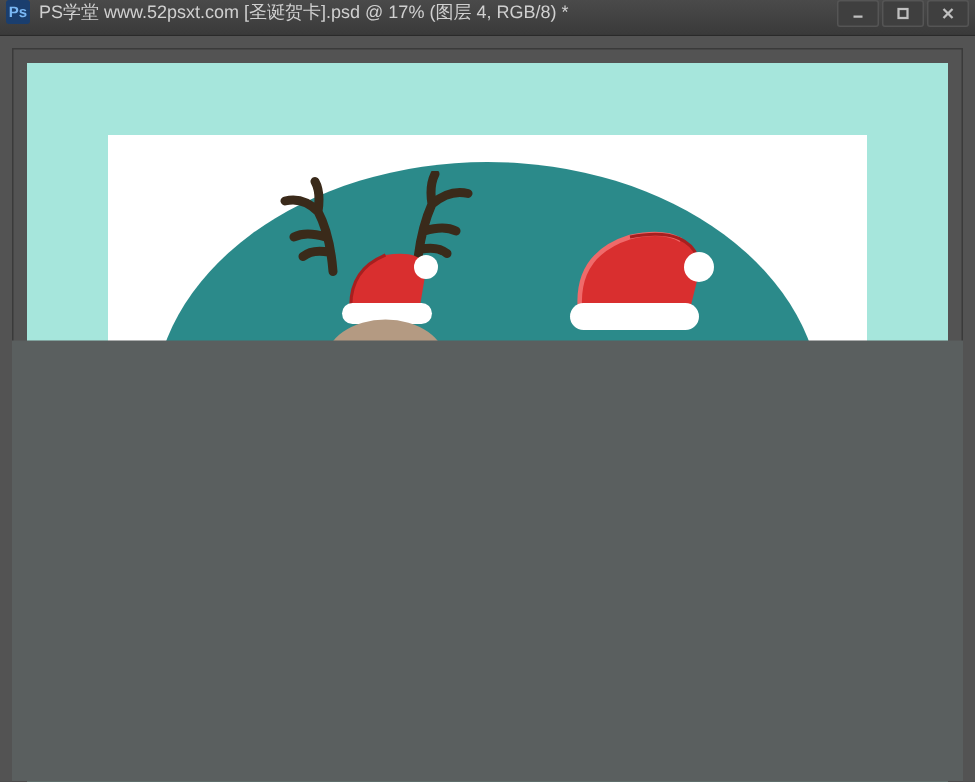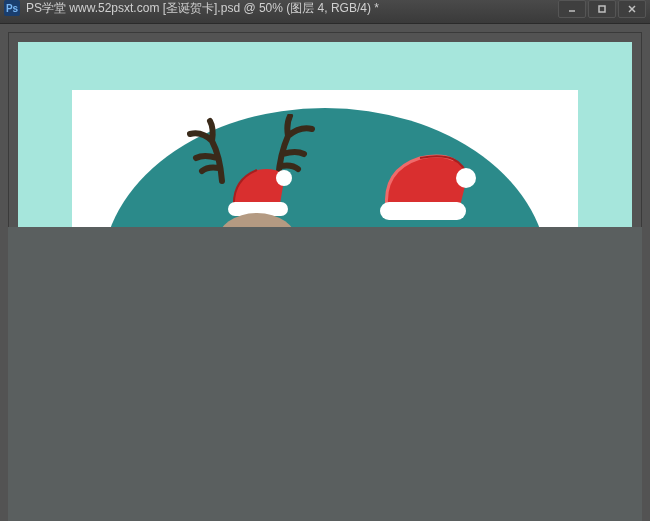--- a/index.html
+++ b/index.html
@@ -97,21 +97,21 @@
     }
   </style>
 </head>
 <body>
 
 <div class="window">
   <div class="titlebar">
     <div class="app-icon">
       <span>Ps</span>
     </div>
-    <div class="title-text">PS学堂  www.52psxt.com [圣诞贺卡].psd @ 50% (图层 4,  RGB/4) *</div>
+    <div class="title-text">PS学堂  www.52psxt.com [圣诞贺卡].psd @ 17% (图层 4,  RGB/8) *</div>
     <div class="window-controls">
       <div class="win-btn">
         <svg width="10" height="10" viewBox="0 0 10 10">
             <line x1="2" y1="7" x2="8" y2="7"></line>
           </svg>
       </div>
       <div class="win-btn">
         <svg width="10" height="10" viewBox="0 0 10 10">
             <rect x="2" y="2" width="6" height="6"></rect>
           </svg>

